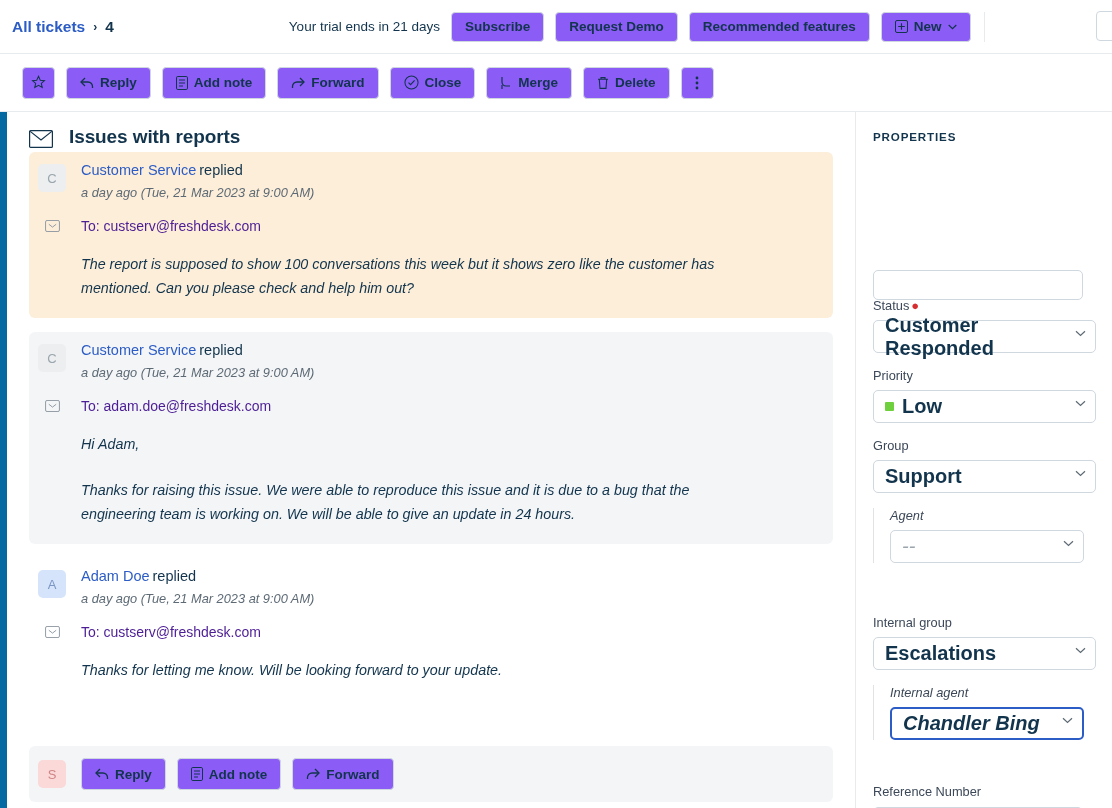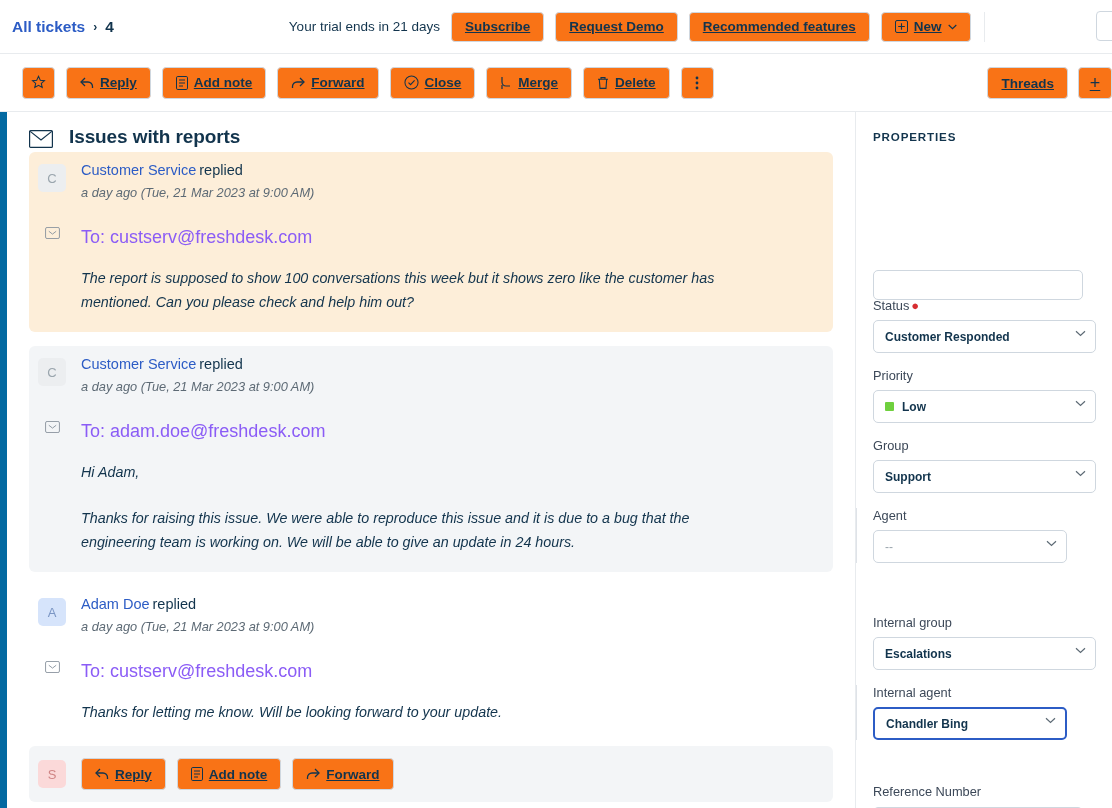--- a/index.html
+++ b/index.html
@@ -20,25 +20,25 @@
     display:flex; align-items:center;
   }
   .breadcrumb { display:flex; align-items:center; margin-left:12px; gap:8px; }
   .bc-link { color:#2c5cc5; font-size:15.5px; font-weight:bold; cursor:pointer; }
   .bc-sep { color:#12344d; font-size:12px; font-weight:bold; }
   .bc-id { color:#12344d; font-size:15.5px; font-weight:bold; }
 
   .trial-text { font-size:13.5px; color:#12344d; margin-left:175px; white-space:nowrap;}
 
   .btn {
-    background:#f97316; border:1px solid #cfd7df; border-radius:4px;
+    background:#8b5cf6; border:1px solid #cfd7df; border-radius:4px;
     font-family:"Liberation Sans", sans-serif;
     font-size:13.5px; color:#12344d; font-weight:bold;
     height:30px; padding:0 13px; cursor:pointer; white-space:nowrap;
-    display:inline-flex; align-items:center; justify-content:center; gap:6px;text-decoration:underline;
+    display:inline-flex; align-items:center; justify-content:center; gap:6px;
   }
   .topbar .btn { margin-left:11px; }
   .vdiv { width:1px; height:30px; background:#e8ebee; margin-left:13px; }
   .edge-btn {
     position:absolute; right:-14px; top:11px;
     width:30px; height:30px; background:#fff;
     border:1px solid #cfd7df; border-radius:4px;
   }
 
   
@@ -78,21 +78,21 @@
   .av-grey { background:#eceef0; color:#9aa5ad; }
   .av-blue { background:#d6e4fb; color:#7b96c4; }
   .av-pink { background:#fbd9d9; color:#d08585; }
   .who { font-size:14.5px; }
   .who b { color:#2c5cc5; font-weight:normal; }
   .who span.plain { color:#12344d; font-weight:normal; margin-left:3px;}
   .when { font-size:12.8px; font-style:italic; color:#5d6a75; margin-top:7px; }
 
   .to-row { display:flex; align-items:center; padding-left:9px; margin-top:18px; }
   .env-small { width:28px; flex:0 0 28px; margin-right:15px; display:flex; justify-content:center; }
-  .to-text { font-size:18px; color:#8b5cf6;margin-top:9px; }
+  .to-text { font-size:14px; color:#4c1d95; }
 
   .body-text {
     font-size:14.3px; color:#12344d; line-height:24px;
     margin-left:52px; margin-right:80px; margin-top:18px;font-style:italic;
   }
 
   
   .reply-bar {
     position:absolute; left:22px; right:22px; bottom:6px;
     background:#f3f5f7; border-radius:6px; height:56px;
@@ -114,28 +114,28 @@
     border:1px solid #cfd7df; border-radius:5px; background:#fff;
   }
   .fields { position:absolute; left:0; top:186px; width:257px; }
   .field { padding:0 17px; margin-bottom:15px; }
   .field-label { font-size:12.8px; color:#3c4858; margin-bottom:7px; }
   .req-dot { color:#d72d30; font-size:13px; margin-left:2px; }
   .select {
     position:relative; height:33px; background:#fff;
     border:1px solid #cfd7df; border-radius:5px;
     display:flex; align-items:center; padding:0 26px 0 11px;
-    font-size:12px; font-weight:bold; color:#12344d; cursor:pointer;
+    font-size:20px; font-weight:bold; color:#12344d; cursor:pointer;
   }
   .select .chev { position:absolute; right:9px; top:9px; }
   .select.muted { font-weight:normal; color:#9aa5ad; }
   .select.focused { border:2px solid #2c5cc5; }
   .dot-sq { width:9px; height:9px; background:#6fd03e; border-radius:1px; margin-right:8px; }
 
-  .indent { border-left:1px solid #dfe3e8; padding-left:16px; padding-right:16px; }
+  .indent { border-left:1px solid #dfe3e8; margin-left:17px; padding-left:16px; padding-right:16px;font-style:italic; }
   .indent .select { width:194px; }
   .hl-fields { position:absolute; left:0; top:503px; width:257px; }
 
   .ref-wrap { position:absolute; left:17px; top:672px; width:210px; }
   .ref-label { font-size:12.8px; color:#3c4858; margin-bottom:8px; }
   .ref-input {
     width:210px; height:30px; background:#fff;
     border:1px solid #cfd7df; border-radius:5px;
   }
   svg { display:block; }
@@ -244,24 +244,20 @@
     </button>
 
     <button class="btn icon-btn">
       <svg width="4" height="16" viewBox="0 0 4 16">
           <circle cx="2" cy="3" r="1.4" fill="#12344d"></circle>
           <circle cx="2" cy="8" r="1.4" fill="#12344d"></circle>
           <circle cx="2" cy="13" r="1.4" fill="#12344d"></circle>
         </svg>
     </button>
 
-    <div class="toolbar-right">
-      <button class="btn">Threads</button>
-      <button class="btn plus-btn">+</button>
-    </div>
   </div>
 
   <div class="main">
 
     <div class="conv-head">
       <span class="env-big">
         <svg width="24" height="18" viewBox="0 0 24 18">
             <rect x="0.6" y="0.6" width="22.8" height="16.8" rx="1" fill="none" stroke="#12344d" stroke-width="1.2"></rect>
             <path d="M1.2 1.4L12 10 22.8 1.4" fill="none" stroke="#12344d" stroke-width="1.2"></path>
           </svg>

